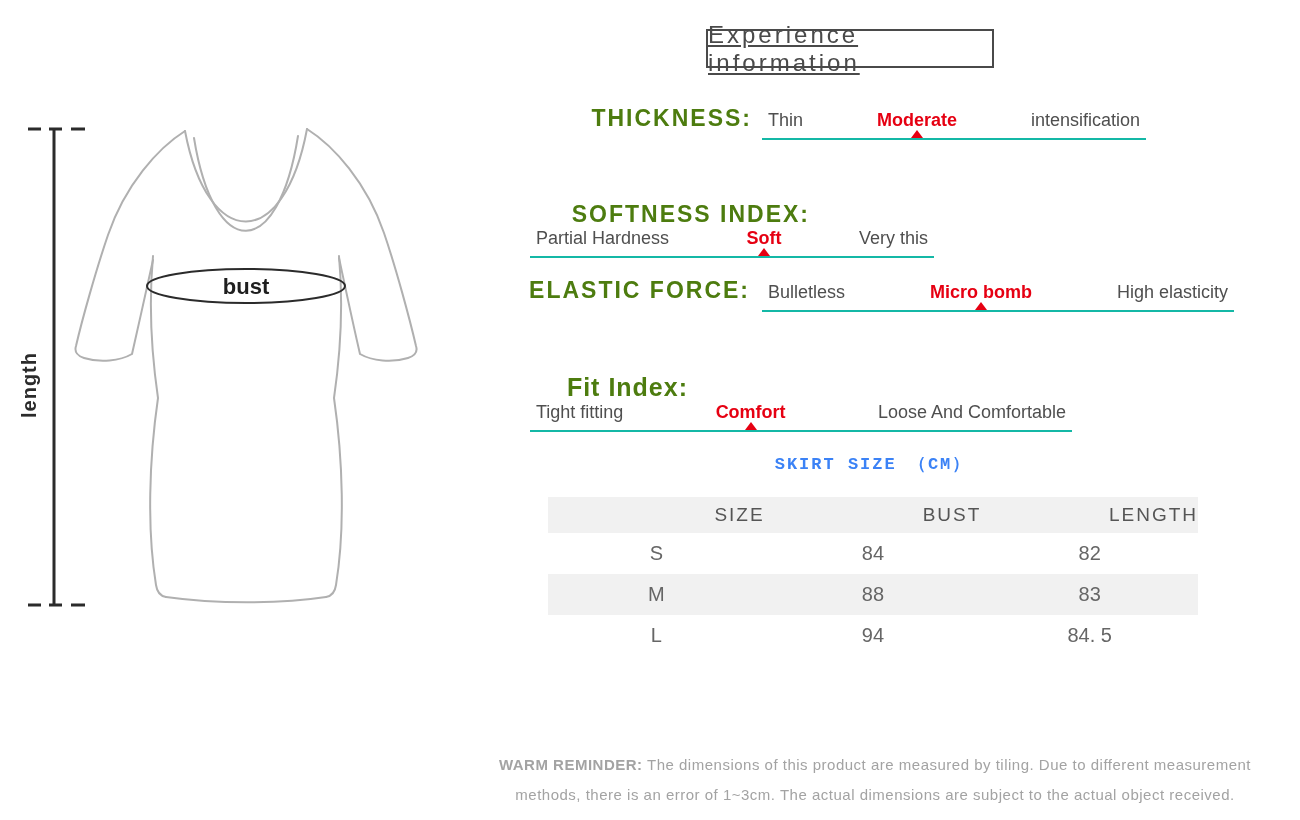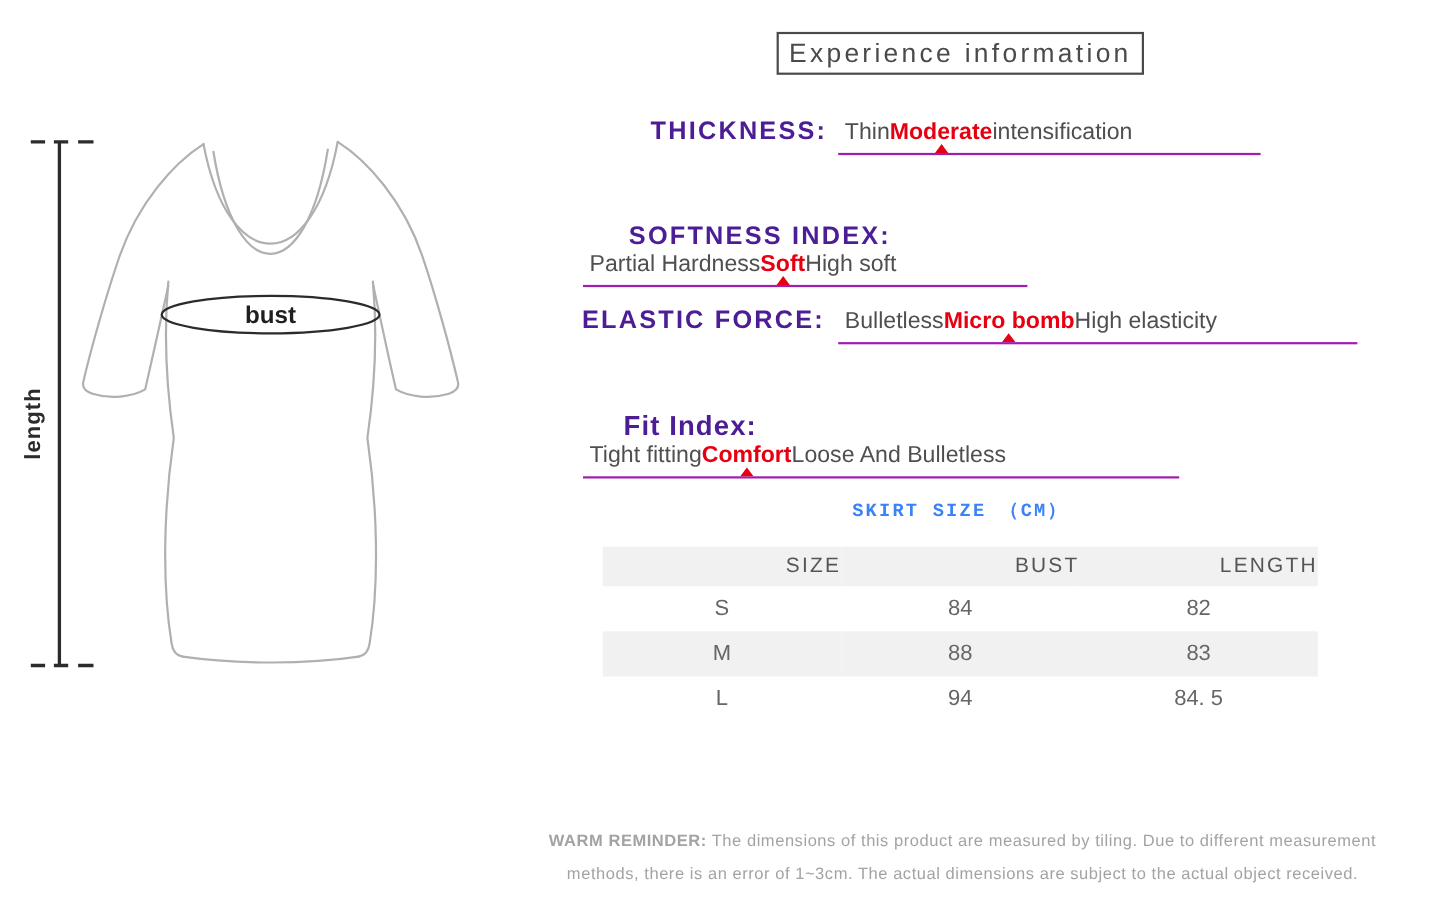--- a/index.html
+++ b/index.html
@@ -1,35 +1,35 @@
 <!DOCTYPE html>
 <html><head>
 <meta charset="utf-8">
 <style>
   * { margin:0; padding:0; box-sizing:border-box; }
   html,body { width:1300px; height:820px; background:#ffffff; font-family:"Liberation Sans", sans-serif; overflow:hidden; }
   .stage { position:relative; width:1300px; height:820px; background:#fff; }
 
   
   .title-box {
-    position:absolute; left:706px; top:29px; width:334px; height:39px;
+    position:absolute; left:706px; top:29px; width:288px; height:39px;
     border:2px solid #4a4a4a; display:flex; align-items:center; justify-content:center;
-    font-size:24px; color:#4a4a4a; letter-spacing:3px;
+    font-size:24px; color:#4a4a4a; letter-spacing:3px;text-decoration:underline;
   }
 
   
   .attr-row { position:absolute; left:520px; display:flex; align-items:baseline; }
   .attr-label {
-    font-weight:bold; color:#4c1d95; font-size:23px; letter-spacing:2px;
+    font-weight:bold; color:#4d7c0f; font-size:23px; letter-spacing:2px;
     text-align:right; flex:0 0 auto; white-space:nowrap;
   }
   .options {
-    display:flex; justify-content:flex-start; align-items:baseline;
-    border-bottom:2px solid #a21caf; padding:0 6px 7px 6px;
-    font-size:21px; color:#4f4f4f; white-space:nowrap;
+    display:flex; justify-content:space-between; align-items:baseline;
+    border-bottom:2px solid #14b8a6; padding:0 6px 7px 6px;
+    font-size:18px; color:#4f4f4f; white-space:nowrap;
   }
   .opt { position:relative; }
   .opt.sel { color:#e60012; font-weight:bold; }
   .marker {
     position:absolute; left:50%; bottom:-7px; transform:translateX(-50%);
     width:0; height:0; border-left:6px solid transparent; border-right:6px solid transparent;
     border-bottom:8px solid #e60012;
   }
 
   #row-thickness { top:105px; }
@@ -118,39 +118,39 @@
       <span class="opt sel"><span>Moderate</span><i class="marker"></i></span>
       <span class="opt">intensification</span>
     </div>
   </div>
 
   <div class="attr-row" id="row-softness">
     <div class="attr-label">SOFTNESS INDEX:</div>
     <div class="options">
       <span class="opt">Partial Hardness</span>
       <span class="opt sel"><span>Soft</span><i class="marker"></i></span>
-      <span class="opt">High soft</span>
+      <span class="opt">Very this</span>
     </div>
   </div>
 
   <div class="attr-row" id="row-elastic">
     <div class="attr-label">ELASTIC FORCE:</div>
     <div class="options">
       <span class="opt">Bulletless</span>
       <span class="opt sel"><span>Micro bomb</span><i class="marker"></i></span>
       <span class="opt">High elasticity</span>
     </div>
   </div>
 
   <div class="attr-row" id="row-fit">
     <div class="attr-label">Fit Index:</div>
     <div class="options">
       <span class="opt">Tight fitting</span>
       <span class="opt sel"><span>Comfort</span><i class="marker"></i></span>
-      <span class="opt">Loose And Bulletless</span>
+      <span class="opt">Loose And Comfortable</span>
     </div>
   </div>
 
   <div class="table-title">SKIRT SIZE （CM）</div>
 
   <table class="size-table">
     <thead>
       <tr>
         <th>SIZE</th>
         <th>BUST</th>

